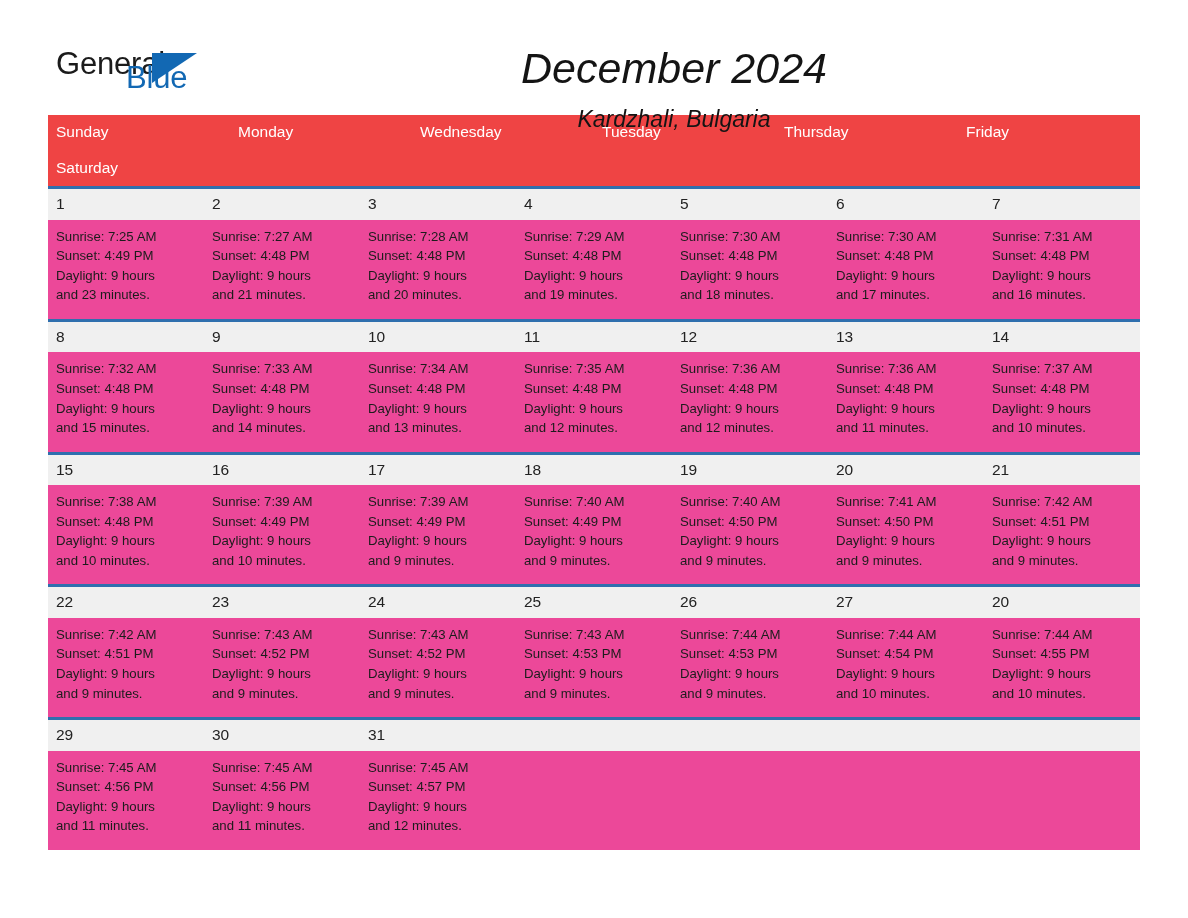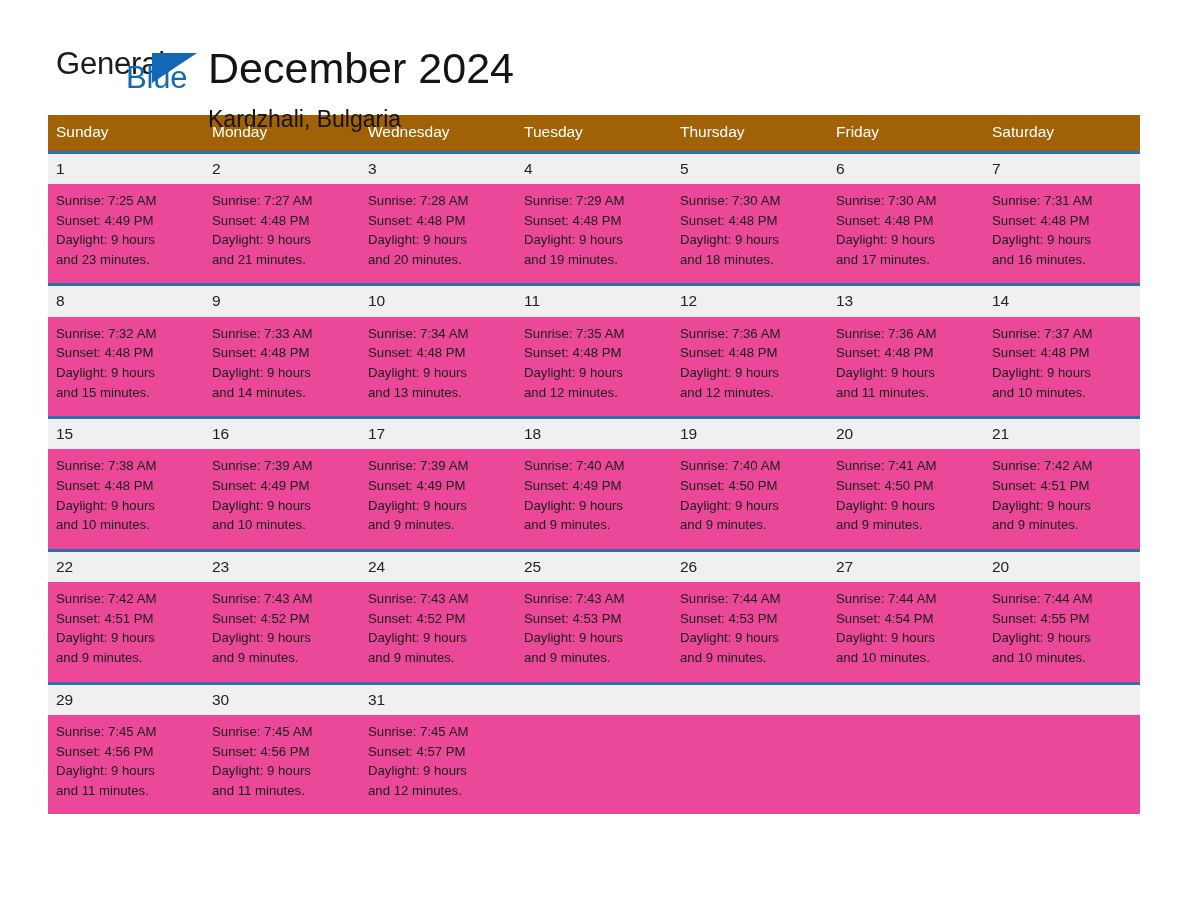--- a/index.html
+++ b/index.html
@@ -59,23 +59,24 @@
   .brand-triangle {
     position: absolute;
     left: 104px;
     top: 7px;
     width: 0;
     height: 0;
     border-left: 45px solid #1268b3;
     border-bottom: 30px solid transparent;
   }
   .titles {
-    text-align: left;
+    text-align: center;
     flex: 1 1 auto;
     padding-top: 0px;
+    font-style: italic;
   }
   .cal-title {
     font-size: 43px;
     font-weight: normal;
     color: #141414;
     line-height: 1.05;
     letter-spacing: 0px;
   }
   .cal-subtitle {
     font-size: 23px;
@@ -85,22 +86,22 @@
     letter-spacing: 0px;
   }
 
   
   .calendar {
     margin-top: 11px;
     width: 1092px;
   }
   .weekdays {
     display: grid;
-    grid-template-columns: repeat(7, 1fr);
-    background: #a16207;
+    grid-template-columns: repeat(6, 1fr);
+    background: #ef4444;
   }
   .weekday {
     color: #ffffff;
     font-size: 15.5px;
     padding: 8px 0 9px 8px;
     line-height: 1.2;
   }
   .week {
     border-top: 3px solid #2f6fae;
   }

